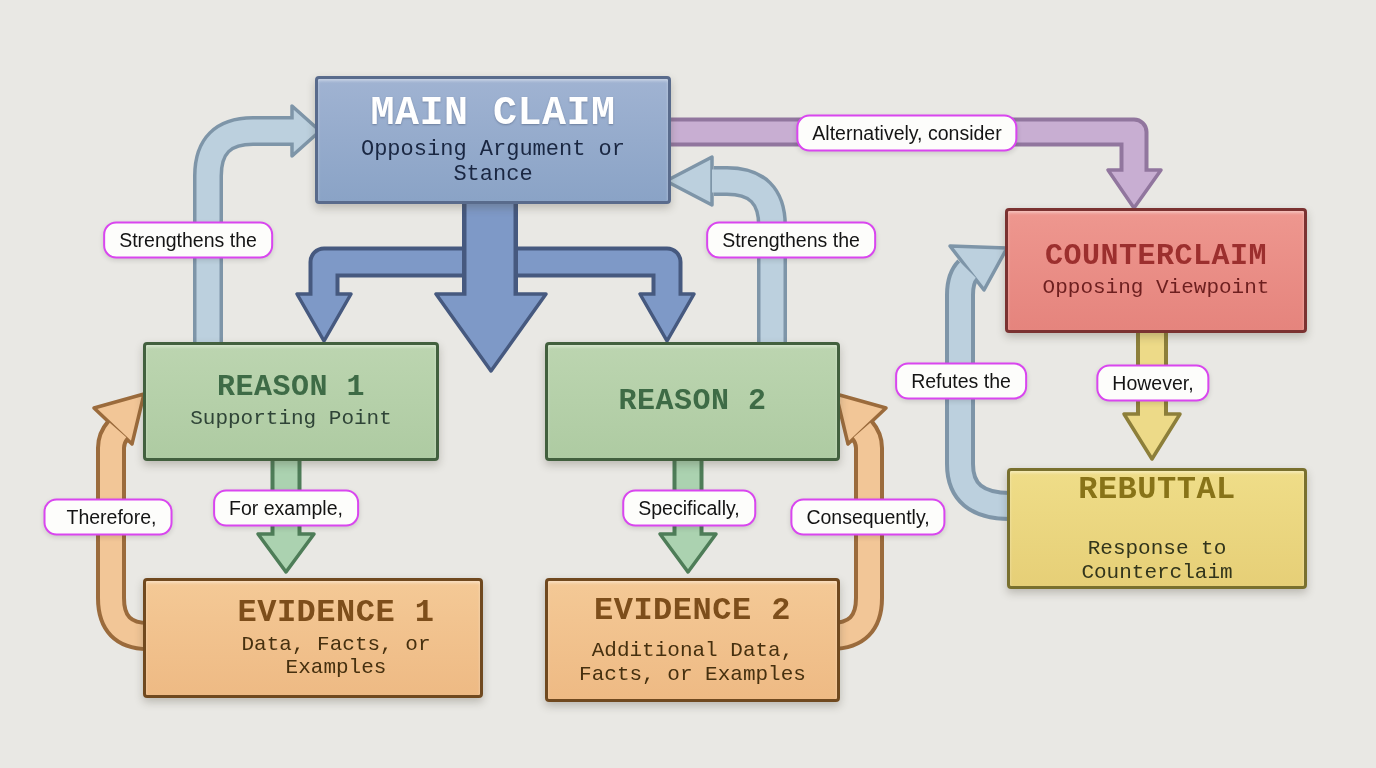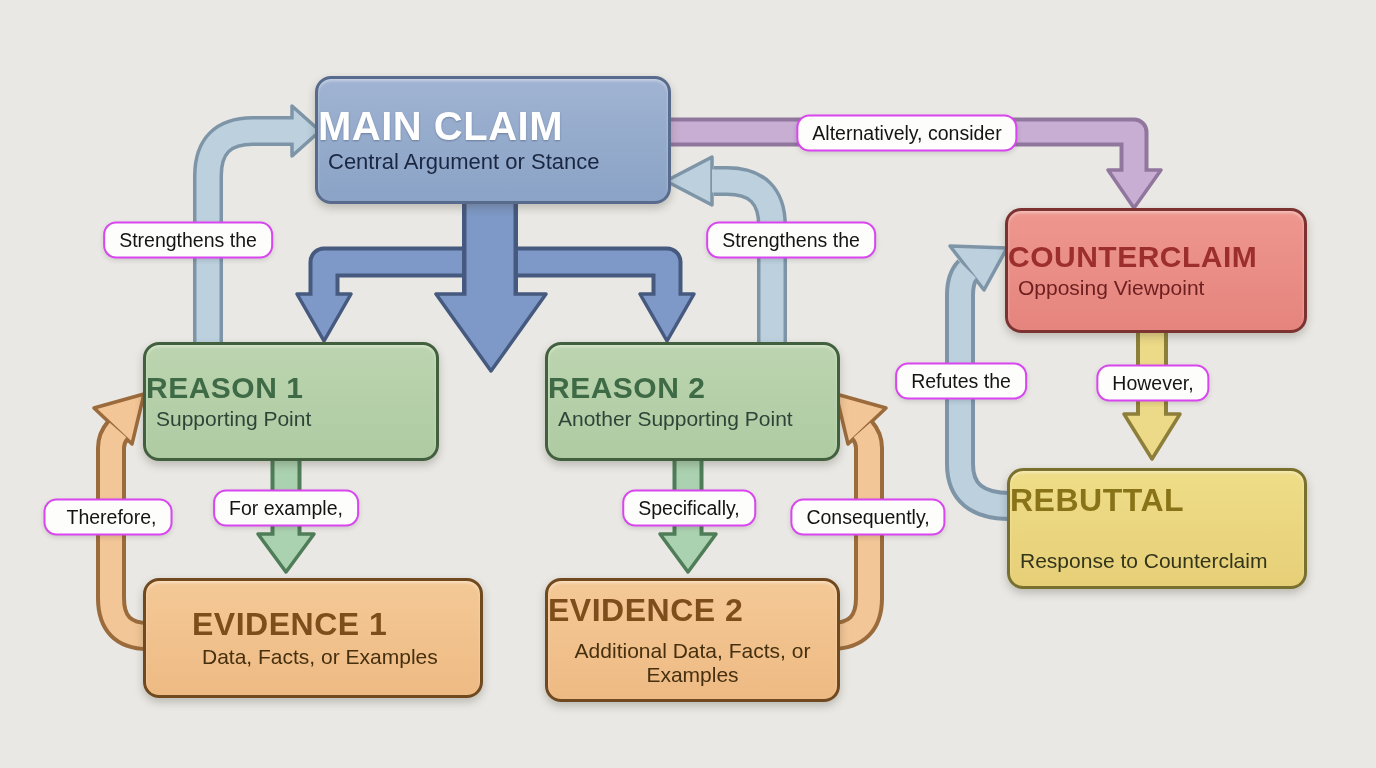--- a/index.html
+++ b/index.html
@@ -2,24 +2,25 @@
 <html><head>
 <meta charset="utf-8">
 <style>
   html,body{margin:0;padding:0;background:#e9e8e4;}
   .stage{
     position:relative;width:1376px;height:768px;background:#e9e8e4;
     overflow:hidden;font-family:"Liberation Sans",sans-serif;
   }
   .arrows{position:absolute;left:0;top:0;}
   .node{
-    position:absolute;border-radius:16px;border:3.5px solid;
-    display:flex;flex-direction:column;align-items:flex-start;justify-content:center;
+    position:absolute;border-radius:4px;border:3.5px solid;
+    display:flex;flex-direction:column;align-items:center;justify-content:center;
     text-align:center;gap:3px;
     box-shadow:0 4px 9px rgba(70,65,50,.28), inset 0 2px 3px rgba(255,255,255,.4);
+    font-family:Liberation Mono, monospace;
   }
   .node .title{font-weight:bold;letter-spacing:.5px;line-height:1.05;}
   .node .subtitle{font-weight:500;line-height:1.12;padding:0 10px;}
   .main-claim{left:315px;top:76px;width:350px;height:122px;
     background:linear-gradient(#a0b3d2,#8aa3c6);border-color:#596b8c;}
   .main-claim .title{font-size:40px;color:#ffffff;text-shadow:0 1px 2px rgba(30,40,70,.35);}
   .main-claim .subtitle{font-size:22px;color:#1a2742;}
   .counterclaim{left:1005px;top:208px;width:296px;height:119px;
     background:linear-gradient(#ee978f,#e5847d);border-color:#7b3231;}
   .counterclaim .title{font-size:30px;color:#9c2f2e;}
@@ -119,36 +120,35 @@
 
     <g>
       <path d="M 1152 328 L 1152 418" fill="none" stroke="#8d7f3a" stroke-width="32"></path>
       <polygon points="1124,414 1180,414 1152,459" fill="#edda88" stroke="#8d7f3a" stroke-width="3.5" stroke-linejoin="round"></polygon>
       <path d="M 1152 328 L 1152 420" fill="none" stroke="#edda88" stroke-width="24"></path>
     </g>
   </svg>
 
   <div class="node main-claim">
     <div class="title">MAIN CLAIM</div>
-    <div class="subtitle">Central Argument or Stance</div>
+    <div class="subtitle">Opposing Argument or Stance</div>
   </div>
 
   <div class="node counterclaim">
     <div class="title">COUNTERCLAIM</div>
     <div class="subtitle">Opposing Viewpoint</div>
   </div>
 
   <div class="node reason reason1">
     <div class="title">REASON 1</div>
     <div class="subtitle">Supporting Point</div>
   </div>
 
   <div class="node reason reason2">
     <div class="title">REASON 2</div>
-    <div class="subtitle">Another Supporting Point</div>
   </div>
 
   <div class="node evidence evidence1">
     <div class="title">EVIDENCE 1</div>
     <div class="subtitle">Data, Facts, or Examples</div>
   </div>
 
   <div class="node evidence evidence2">
     <div class="title">EVIDENCE 2</div>
     <div class="subtitle">Additional Data, Facts, or Examples</div>

